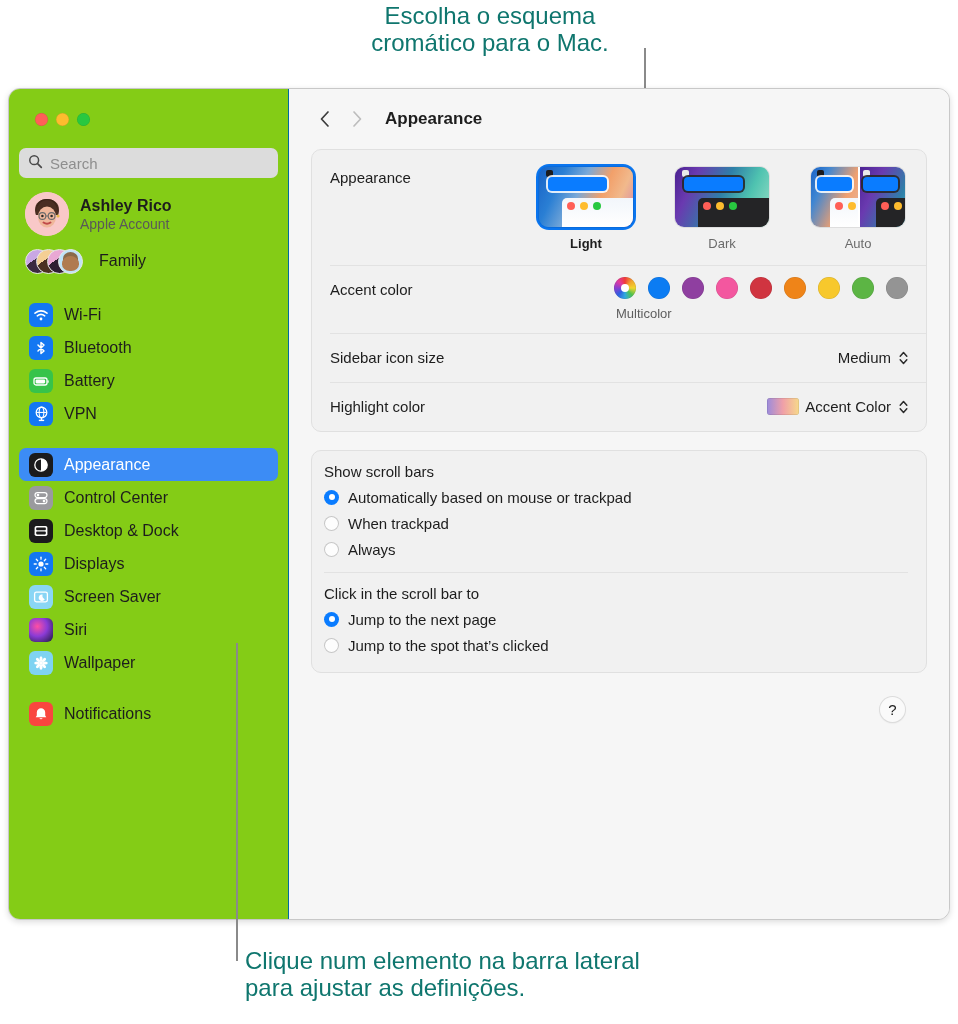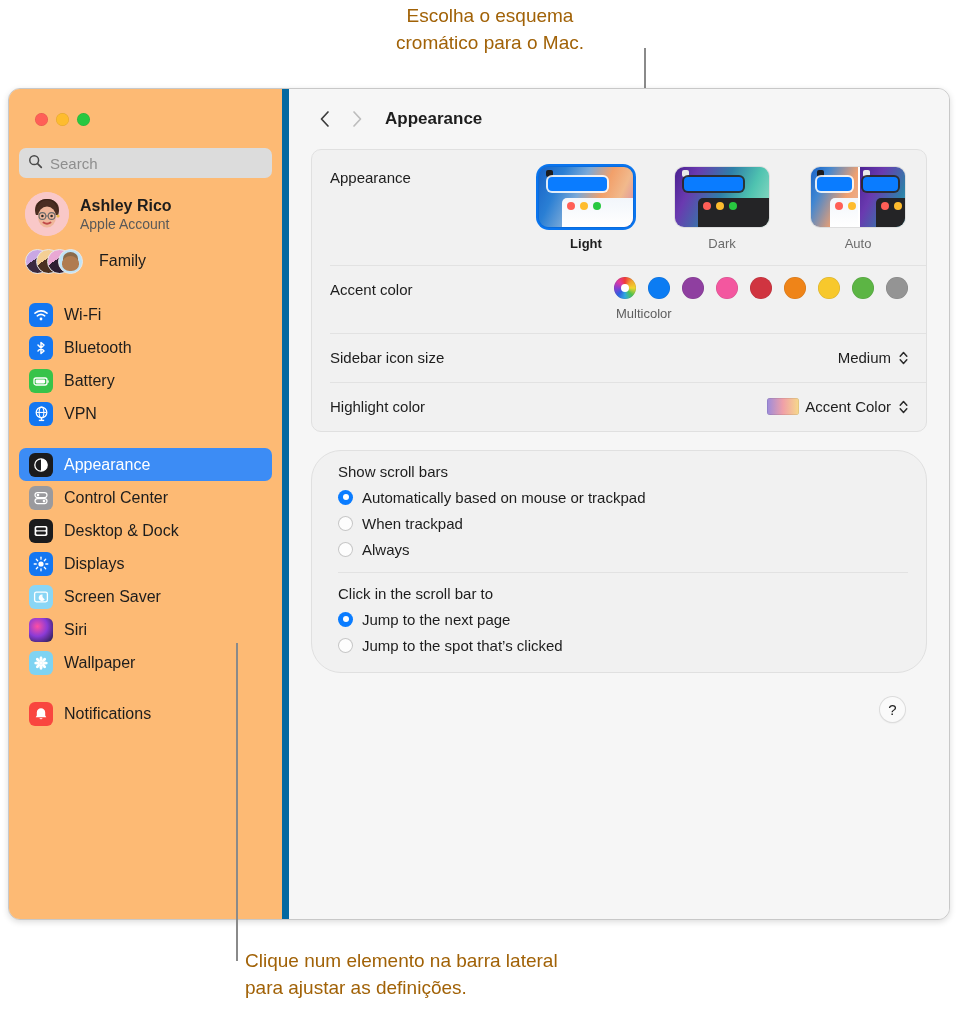--- a/index.html
+++ b/index.html
@@ -8,23 +8,23 @@
     background: #ffffff;
     font-family: "Liberation Sans", sans-serif;
     -webkit-font-smoothing: antialiased;
     overflow: hidden;
   }
   #root { position: relative; width: 958px; height: 1024px; }
 
   
   .callout-text {
     position: absolute;
-    font-size: 19px;
+    font-size: 24px;
     line-height: 27px;
-    color: #a16207;
+    color: #0f766e;
     text-align: center;
     white-space: pre-line;
   }
   #callout-top { top: 2px; left: 330px; width: 320px; }
   #callout-bottom {
     top: 947px; left: 245px; width: 560px;
     text-align: left;
   }
   .callout-line {
     position: absolute;
@@ -43,22 +43,22 @@
     border-radius: 12px;
     border: 1px solid #c8c8c8;
     box-shadow: 0 2px 6px rgba(0,0,0,.14);
     display: flex;
     overflow: hidden;
   }
 
   
   #sidebar {
     width: 280px;
-    background: #fdba74;
-    border-right: 7px solid #0369a1;
+    background: #84cc16;
+    border-right: 1px solid #0369a1;
     padding: 0 10px;
     position: relative;
     flex: none;
     overflow: hidden;
   }
   .traffic-lights {
     display: flex; gap: 8px;
     padding: 24px 0 0 16px;
   }
   .tl { width: 13px; height: 13px; border-radius: 50%; }
@@ -265,21 +265,21 @@
     background: #e2e2e2; box-shadow: inset 0 0 0 1px #d2d2d2;
     position: relative; cursor: default;
   }
   .toggle .knob {
     position: absolute; top: 2px; left: 2px;
     width: 18px; height: 18px; border-radius: 50%;
     background: #fff; box-shadow: 0 1px 2px rgba(0,0,0,.25);
   }
 
   
-  .radio-card { padding: 12px 18px 14px 26px; border-radius: 30px; }
+  .radio-card { padding: 12px 18px 14px 12px; }
   .group-title { font-size: 15px; color: #1d1d1d; margin-bottom: 4px; }
   .radio-row {
     display: flex; align-items: center; gap: 9px;
     height: 26px; cursor: default;
   }
   .radio {
     width: 15px; height: 15px; border-radius: 50%;
     background: #fdfdfd; box-shadow: inset 0 0 0 1px #c6c6c6;
     flex: none; position: relative;
   }

